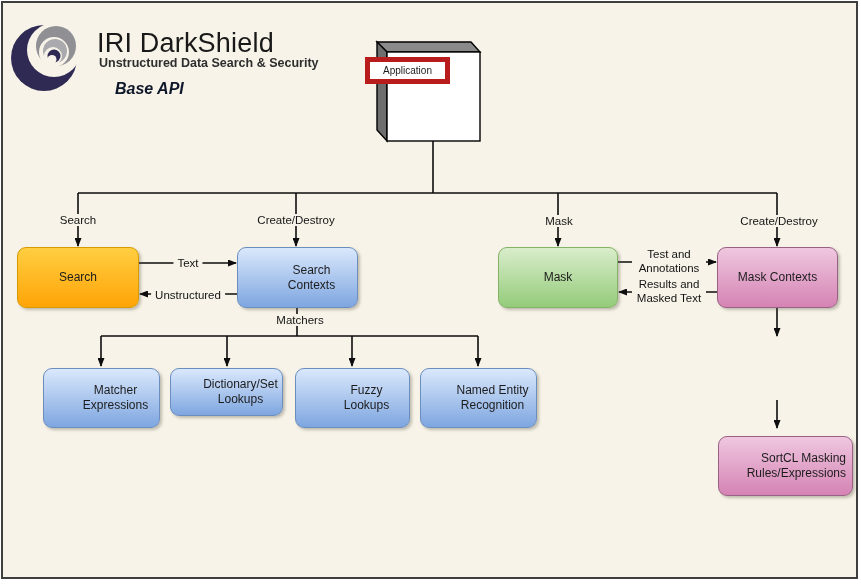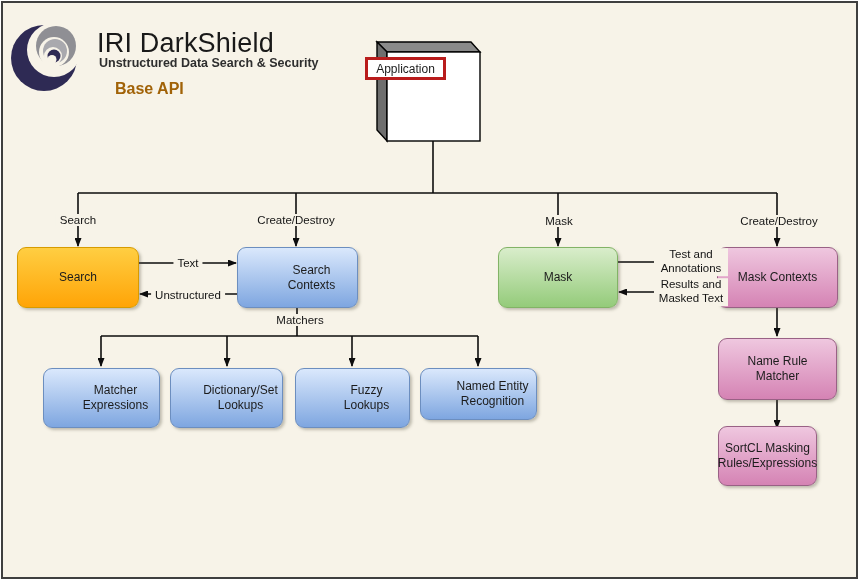--- a/index.html
+++ b/index.html
@@ -6,50 +6,50 @@
   body{font-family:"Liberation Sans", sans-serif;}
   #stage{position:relative;width:861px;height:585px;background:#ffffff;overflow:hidden;}
   #canvas{position:absolute;left:1px;top:1px;width:853px;height:574px;
           background:#F7F3E8;border:2px solid #3F3F3F;}
   #overlay{position:absolute;left:0;top:0;width:861px;height:585px;z-index:1;pointer-events:none;}
   .abs{position:absolute;z-index:2;}
 
   
   .brand-title{left:97px;top:28px;font-size:27px;font-weight:500;color:#191919;letter-spacing:.2px;}
   .brand-tagline{left:99px;top:56px;font-size:12.5px;color:#2e2e2e;font-weight:bold;}
-  .brand-subtitle{left:115px;top:80px;font-size:16px;font-weight:700;color:#a16207;}
+  .brand-subtitle{left:115px;top:80px;font-size:16px;font-weight:700;color:#0f172a;font-style:italic;}
 
   
-  .app-label{left:365px;top:57px;width:75px;height:17px;background:#ffffff;border:3px solid #b91c1c;
-             font-size:12px;color:#1c1c1c;display:flex;align-items:center;justify-content:center;}
+  .app-label{left:365px;top:57px;width:75px;height:17px;background:#ffffff;border:5px solid #b91c1c;
+             font-size:10px;color:#1c1c1c;display:flex;align-items:center;justify-content:center;}
 
   
   .node{border-radius:9px;display:flex;align-items:center;justify-content:center;text-align:center;
         font-size:12px;color:#1c1c1c;line-height:1.25;box-shadow:2px 2px 3px rgba(90,85,70,.35);
         padding:2px 6px;box-sizing:border-box;}
   .node.orange{background:linear-gradient(#FFCE42,#FFA407);border:1px solid #D79B00;}
   .node.blue{background:linear-gradient(#DAE8FC,#7EA6E0);border:1px solid #6C8EBF;padding-left:34px;}
   .node.green{background:linear-gradient(#D9EDCB,#94CB7A);border:1px solid #82B366;}
   .node.pink{background:linear-gradient(#EFC7DF,#D583B4);border:1px solid #996185;}
 
   .n-search{left:17px;top:247px;width:122px;height:61px;}
   .n-search-contexts{left:237px;top:247px;width:121px;height:61px;}
   .n-mask{left:498px;top:247px;width:120px;height:61px;}
   .n-mask-contexts{left:717px;top:247px;width:121px;height:61px;}
   .n-regex{left:43px;top:368px;width:117px;height:60px;}
-  .n-dict{left:170px;top:368px;width:113px;height:60px;}
+  .n-dict{left:170px;top:368px;width:113px;height:48px;}
   .n-fuzzy{left:295px;top:368px;width:115px;height:60px;justify-content:center;}
-  .n-ner{left:420px;top:368px;width:117px;height:52px;align-items:center;}
+  .n-ner{left:420px;top:368px;width:117px;height:60px;align-items:center;}
   .n-nrm{left:718px;top:338px;width:119px;height:62px;}
-  .n-sortcl{left:718px;top:426px;width:99px;height:60px;}
+  .n-sortcl{left:718px;top:436px;width:135px;height:60px;text-align:right;}
 
   
   .elabel{font-size:11.5px;color:#141414;background:#F7F3E8;padding:0 4px;white-space:nowrap;
           transform:translate(-50%,-50%);text-align:center;}
-  .elabel.wrap{white-space:normal;width:66px;line-height:1.2;margin-left:22px;}
+  .elabel.wrap{white-space:normal;width:66px;line-height:1.2;}
 </style>
 </head>
 <body>
 
 <div id="stage">
   <div id="canvas"></div>
 
   <svg id="overlay" viewBox="0 0 861 585">
     <defs>
       <marker id="arr" markerWidth="9" markerHeight="7" refX="8" refY="3.5" orient="auto" markerUnits="userSpaceOnUse">
@@ -122,23 +122,20 @@
     </div>
   <div class="abs node blue n-dict">
     <span>Dictionary/Set Lookups</span>
     </div>
   <div class="abs node blue n-fuzzy">
     <span>Fuzzy Lookups</span>
     </div>
   <div class="abs node blue n-ner">
     <span>Named Entity Recognition</span>
     </div>
-  <div class="abs node pink n-nrm">
-    <span>Name Rule Matcher</span>
-    </div>
   <div class="abs node pink n-sortcl">
     <span>SortCL Masking Rules/Expressions</span>
     </div>
 
   <div class="abs elabel" style="left:78px;top:220px">Search</div>
   <div class="abs elabel" style="left:296px;top:220px">Create/Destroy</div>
   <div class="abs elabel" style="left:559px;top:221px">Mask</div>
   <div class="abs elabel" style="left:779px;top:221px">Create/Destroy</div>
   <div class="abs elabel" style="left:188px;top:263px">Text</div>
   <div class="abs elabel" style="left:188px;top:295px">Unstructured</div>

